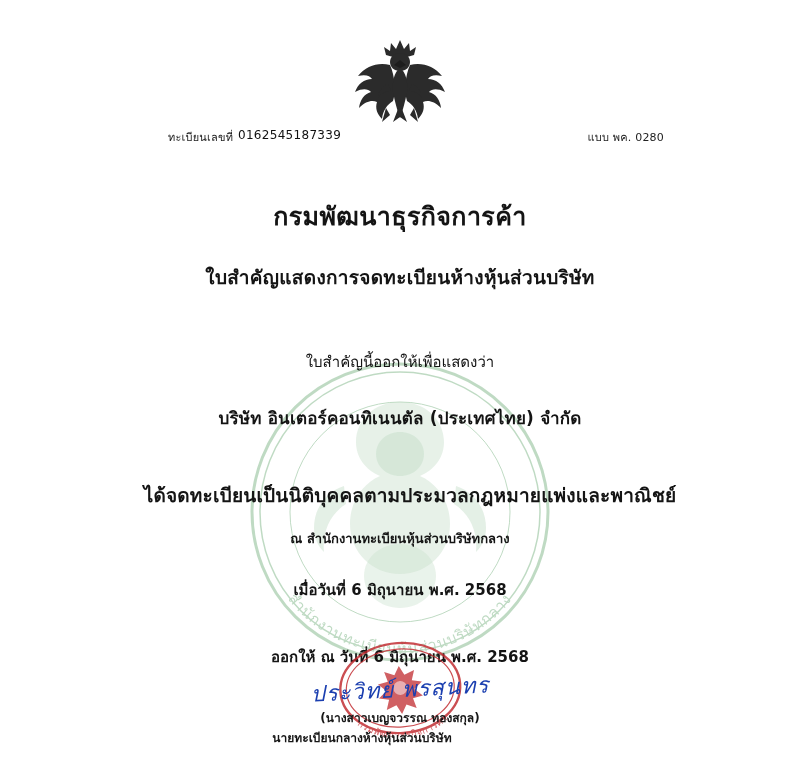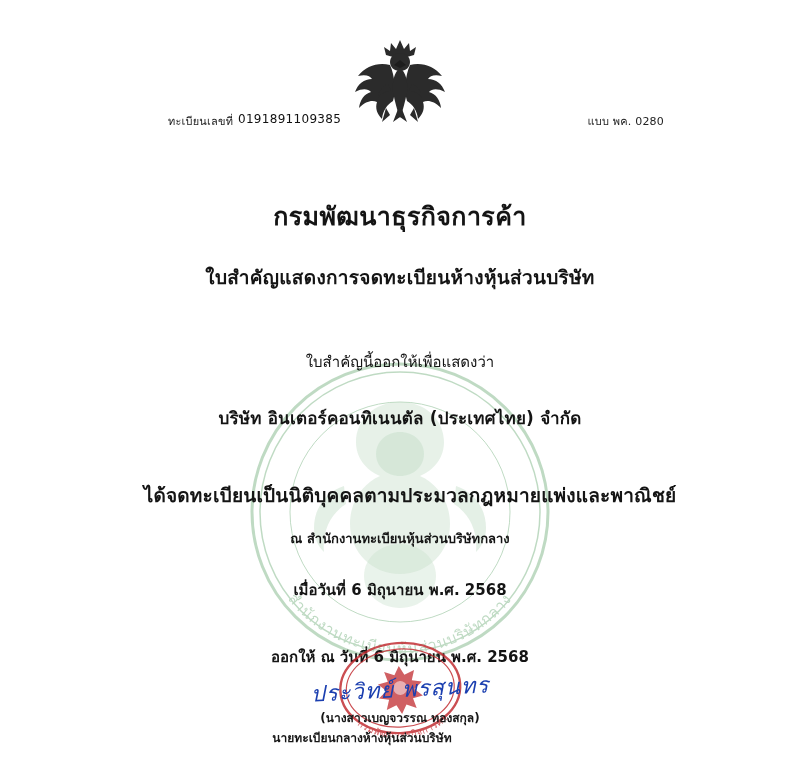--- a/index.html
+++ b/index.html
@@ -28,21 +28,21 @@
     top: 38px;
     transform: translateX(-50%);
     width: 96px;
     height: 86px;
   }
   .emblem svg { display: block; width: 100%; height: 100%; }
 
   
   .reg-line {
     position: absolute;
-    top: 112px;
+    top: 128px;
     left: 0;
     width: 800px;
     height: 18px;
   }
   .reg-label {
     position: absolute;
     left: 168px;
     top: 0;
     font-size: 11px;
     color: #222;
@@ -181,21 +181,21 @@
         <path d="M62 70 L66 84 L58 77 Z"></path>
 
         <path d="M36 46 C30 48 26 54 26 60 C30 55 34 53 39 53 Z"></path>
         <path d="M60 46 C66 48 70 54 70 60 C66 55 62 53 57 53 Z"></path>
       </g>
     </svg>
   </div>
 
   <div class="reg-line">
     <span class="reg-label">ทะเบียนเลขที่</span>
-    <span class="reg-number">0191891109385</span>
+    <span class="reg-number">0162545187339</span>
     <span class="form-code">แบบ พค. 0280</span>
   </div>
 
   <div class="watermark">
     <svg viewBox="0 0 352 352" xmlns="http://www.w3.org/2000/svg" aria-hidden="true">
       <defs>
         <path id="wmArcTop" d="M176,176 m-140,0 a140,140 0 1,1 280,0" fill="none"></path>
         <path id="wmArcBot" d="M176,318 m-142,-142 a142,142 0 0,0 284,0" fill="none"></path>
       </defs>
       <circle cx="176" cy="176" r="148" fill="none" stroke="#4f9b5b" stroke-width="3"></circle>

